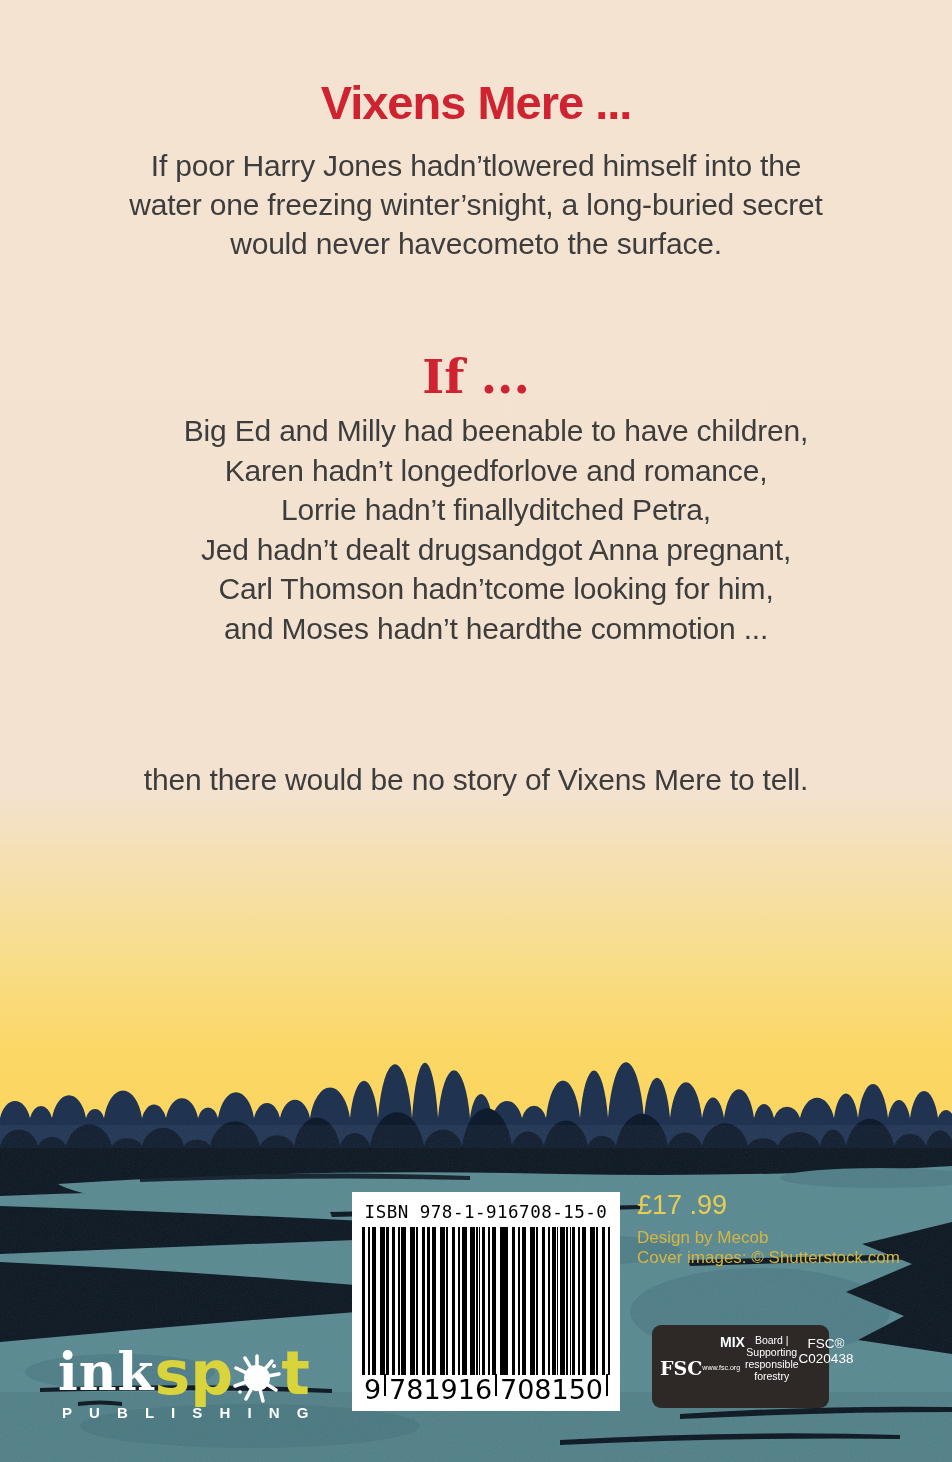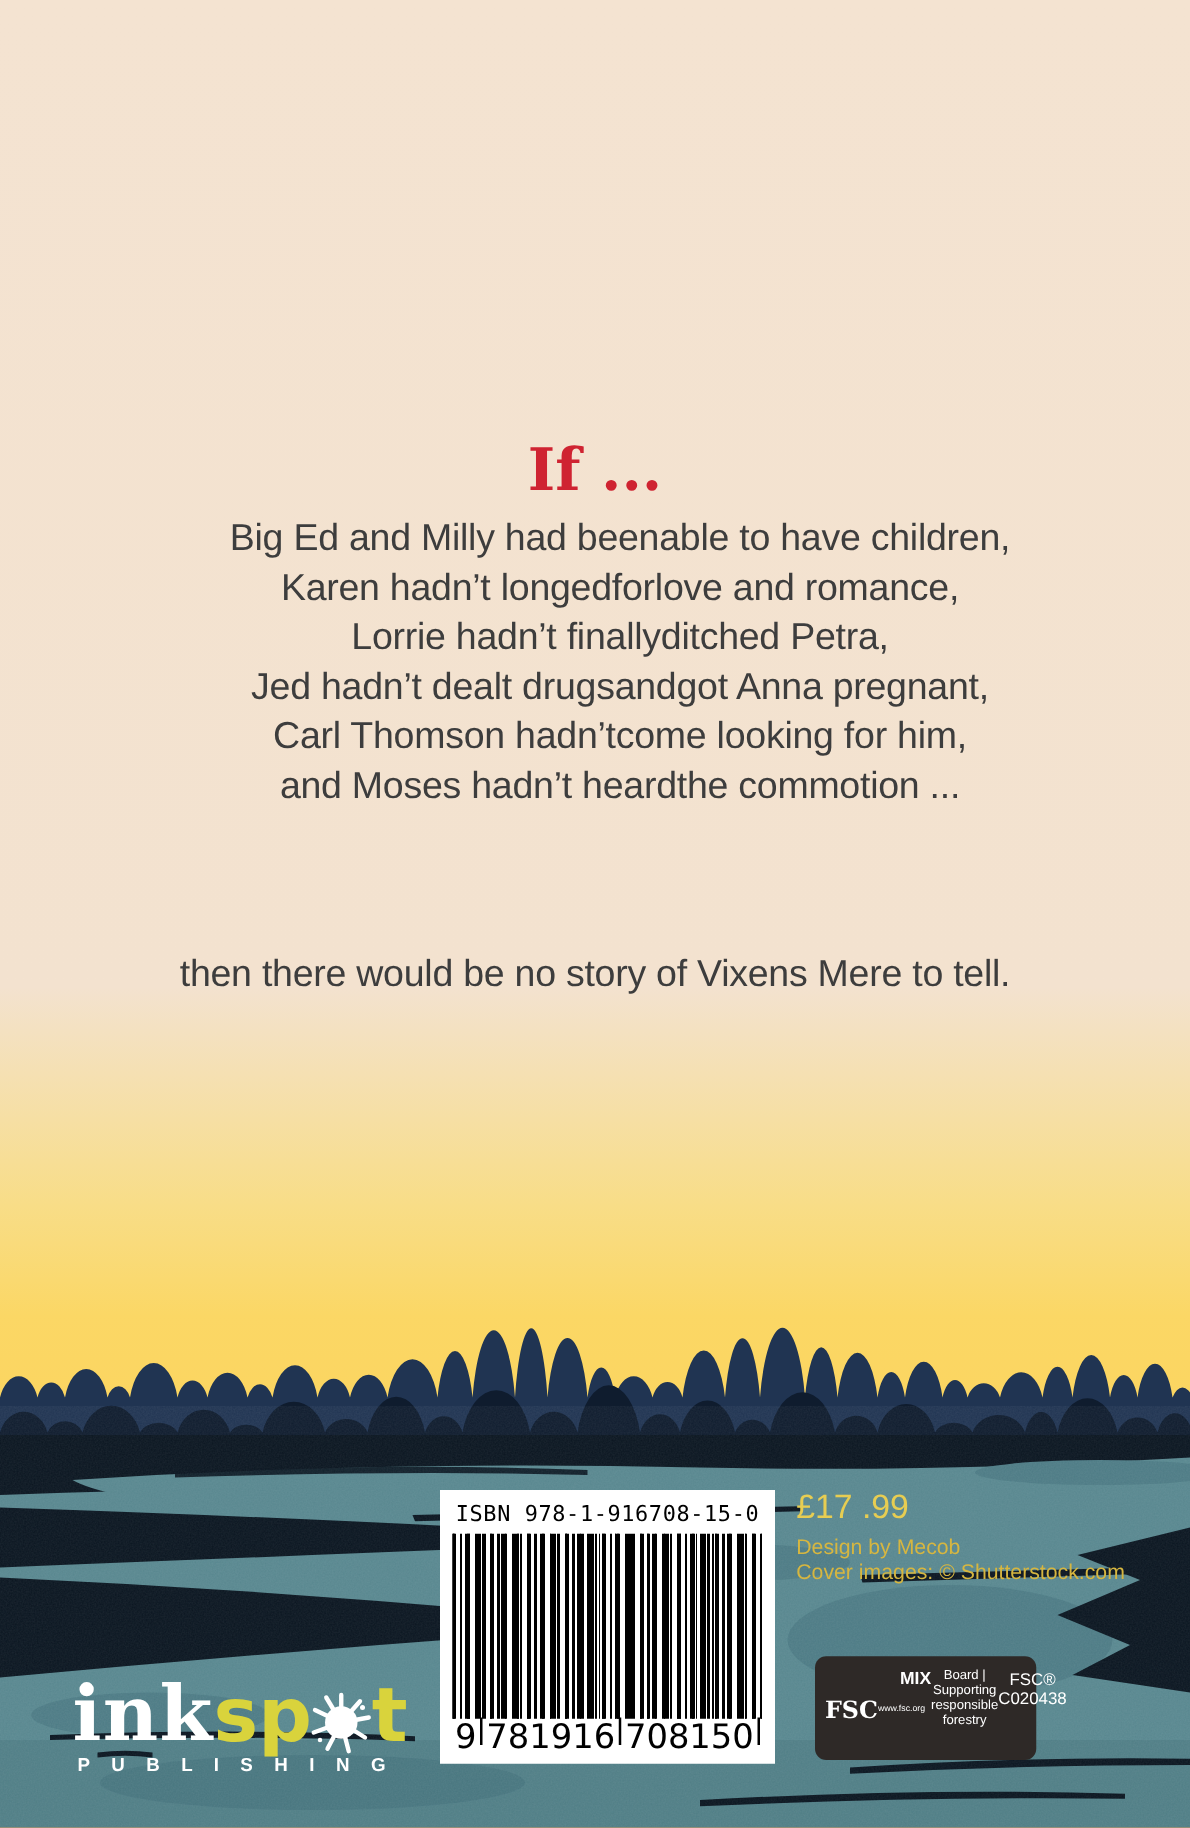--- a/index.html
+++ b/index.html
@@ -58,21 +58,21 @@
   
   .price{left:637px; top:1190px; font-size:27px; color:#e7cd52;}
   .credit1{left:637px; top:1228px; font-size:17px; color:#d6b640;}
   .credit2{left:637px; top:1248px; font-size:17px; color:#d6b640;}
 
   
   .inkspot{left:58px; top:1336px; width:300px; height:86px;}
   .inkspot .row{display:flex; align-items:flex-end; height:64px;}
   .ink{
     font-family:"DejaVu Serif","Liberation Serif", serif; font-weight:bold;
-    font-size:61px; line-height:56px; color:#fff; letter-spacing:1px;margin-top:47px;
+    font-size:52px; line-height:56px; color:#fff; letter-spacing:1px;margin-top:47px;
   }
   .sp,.tt{
     font-family:"DejaVu Sans","Liberation Sans", sans-serif; font-weight:bold;
     font-size:60px; line-height:54px; color:#d9d33c;
   }
   .splat{width:52px; height:52px; margin:0 -2px -4px -2px;}
   .publishing{
     margin-top:4px; margin-left:4px; color:#fff; font-size:15px; font-weight:bold;
     letter-spacing:6.5px; font-family:"Liberation Sans", sans-serif;
   }
@@ -89,21 +89,27 @@
   .fsc-right{flex:1; text-align:center; display:flex; flex-direction:row; justify-content:space-between; padding:2px 0 1px;}
   .fsc-mix{font-size:14px; font-weight:bold;}
   .fsc-line{font-size:10.5px; line-height:12px;}
   .fsc-cert{font-size:13.5px; margin-top:2px;}
 </style>
 </head>
 <body>
 
 <div class="cover">
 
-
+  <h1 class="abs center title">Vixens Mere ...</h1>
+
+  <div class="abs center intro">
+    <div>If poor Harry Jones hadn’tlowered himself into the</div>
+    <div>water one freezing winter’snight, a long-buried secret</div>
+    <div>would never havecometo the surface.</div>
+  </div>
 
   <h2 class="abs center if-heading">If ...</h2>
 
   <div class="abs center conditions">
     <div>Big Ed and Milly had beenable to have children,</div>
     <div>Karen hadn’t longedforlove and romance,</div>
     <div>Lorrie hadn’t finallyditched Petra,</div>
     <div>Jed hadn’t dealt drugsandgot Anna pregnant,</div>
     <div>Carl Thomson hadn’tcome looking for him,</div>
     <div>and Moses hadn’t heardthe commotion ...</div>

